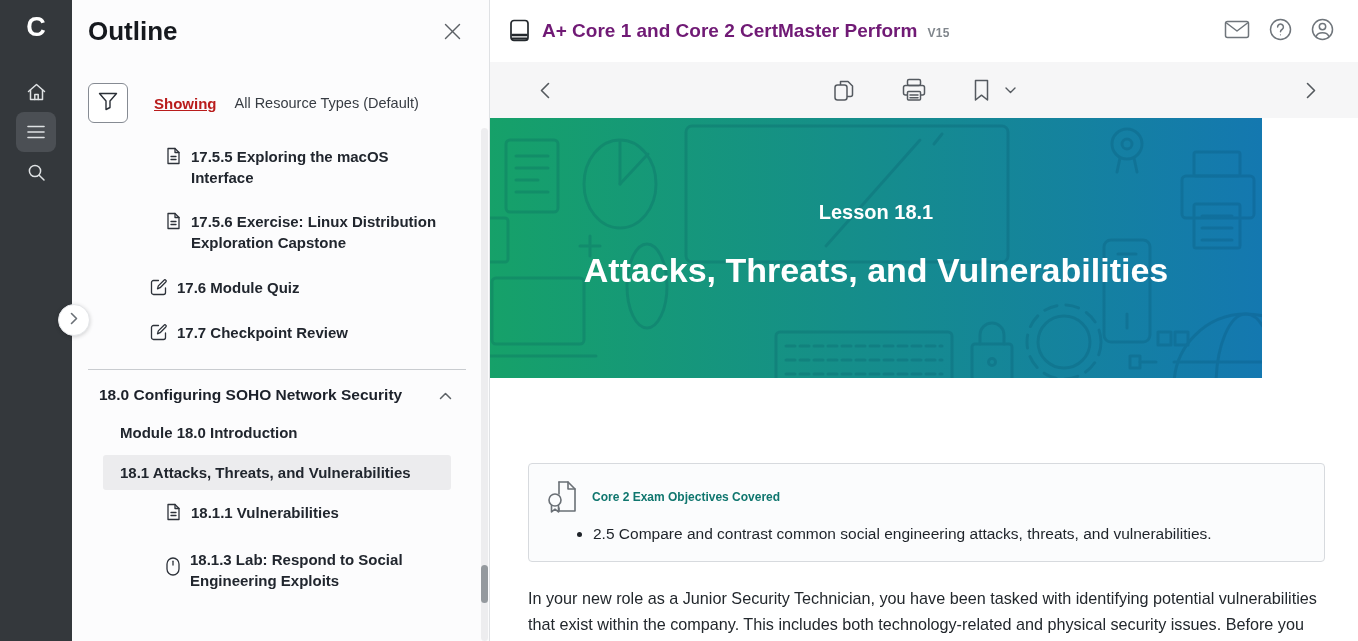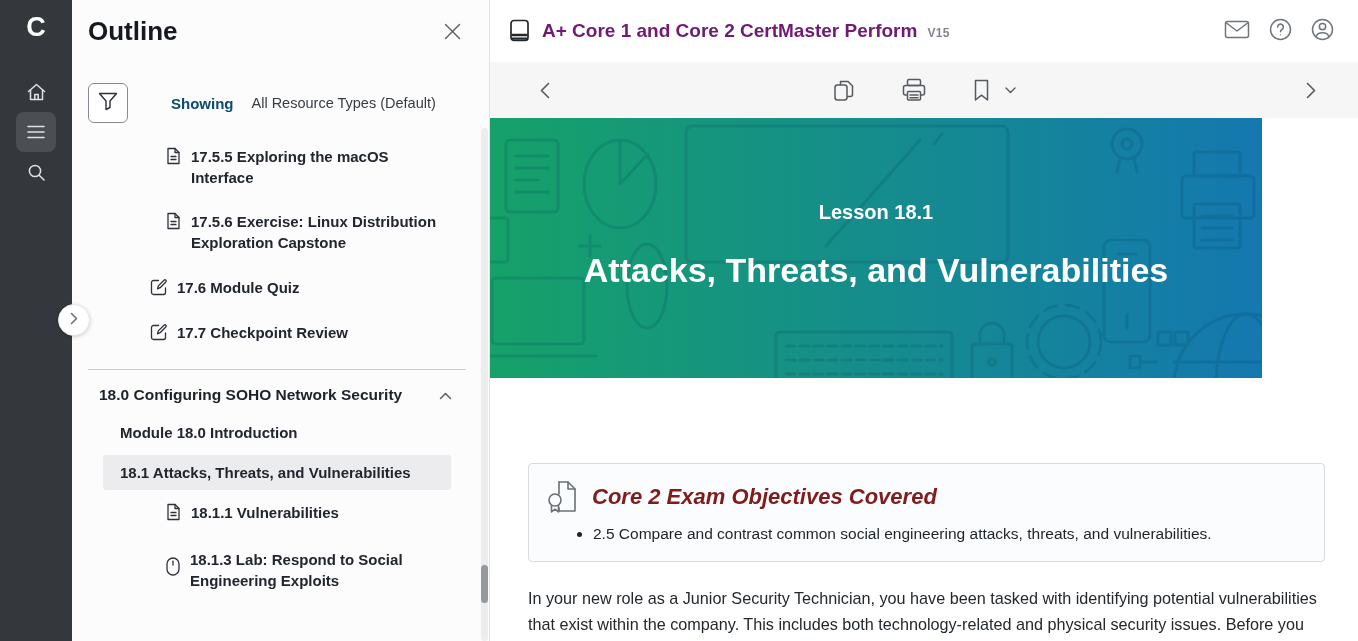--- a/index.html
+++ b/index.html
@@ -24,21 +24,21 @@
   
   .panel { position:absolute; left:72px; top:0; width:418px; height:641px; background:#fcfcfd;
     border-right:1px solid #dfe1e4; z-index:4; }
   .panel-title { position:absolute; left:16px; top:16px; font-size:26px; font-weight:700; color:#16191e; }
   .panel-close { position:absolute; right:26px; top:22px; width:22px; height:22px; color:#5c6166;
     display:flex; align-items:center; justify-content:center; cursor:pointer; }
 
   .filter-row { position:absolute; left:16px; top:83px; display:flex; align-items:center; }
   .filter-btn { width:40px; height:40px; border:1px solid #868b93; border-radius:6px; background:#fff;
     display:flex; align-items:center; justify-content:center; color:#2b3037; cursor:pointer; }
-  .filter-label { margin-left:43px; font-size:15px; font-weight:700; color:#0c4a6e; }
+  .filter-label { margin-left:26px; font-size:15px; font-weight:700; color:#b91c1c;text-decoration:underline; }
   .filter-value { margin-left:18px; font-size:14.5px; color:#373c43; }
 
   .o-list { position:absolute; left:0; top:136px; width:410px; }
   .o-item { display:flex; align-items:flex-start; padding:10px 0; cursor:pointer; }
   .o-item .o-icon { flex:0 0 auto; color:#2d323a; margin-top:1px; }
   .o-item .o-label { font-size:15px; font-weight:600; color:#21262e; line-height:21px; max-width:250px; }
   .o-item.lvl2 { padding-left:94px; }
   .o-item.lvl2 .o-label { margin-left:10px; }
   .o-item.lvl1 { padding-left:78px; }
   .o-item.lvl1 .o-label { margin-left:9px; }
@@ -78,21 +78,21 @@
   .hero-lesson { position:absolute; left:0; top:83px; width:100%; text-align:center;
     color:#fff; font-size:20px; font-weight:700; }
   .hero-title { position:absolute; left:0; top:133px; width:100%; text-align:center;
     color:#fff; font-size:34px; font-weight:700; }
 
   .content { position:absolute; left:0; top:378px; width:868px; padding:0 33px 0 38px; }
   .obj-box { margin-top:85px; border:1px solid #d7dade; border-radius:4px; background:#fbfcfd;
     padding:15px 20px 16px 18px; }
   .obj-head { display:flex; align-items:center; }
   .obj-icon { color:#6a7076; margin-right:14px; display:flex; }
-  .obj-title { font-size:22px; font-weight:700; color:#7f1d1d;font-style:italic; }
+  .obj-title { font-size:12px; font-weight:700; color:#0f766e; }
   .obj-box ul { margin:9px 0 0 0; padding-left:46px; }
   .obj-box li { font-size:15.5px; color:#1e2329; line-height:22px; }
 
   .body-par { margin-top:23px; max-width:790px; font-size:16.2px; line-height:26px; color:#23282d; }
 
   svg { stroke-linecap:round; stroke-linejoin:round; }
 </style>
 </head>
 <body>
 

